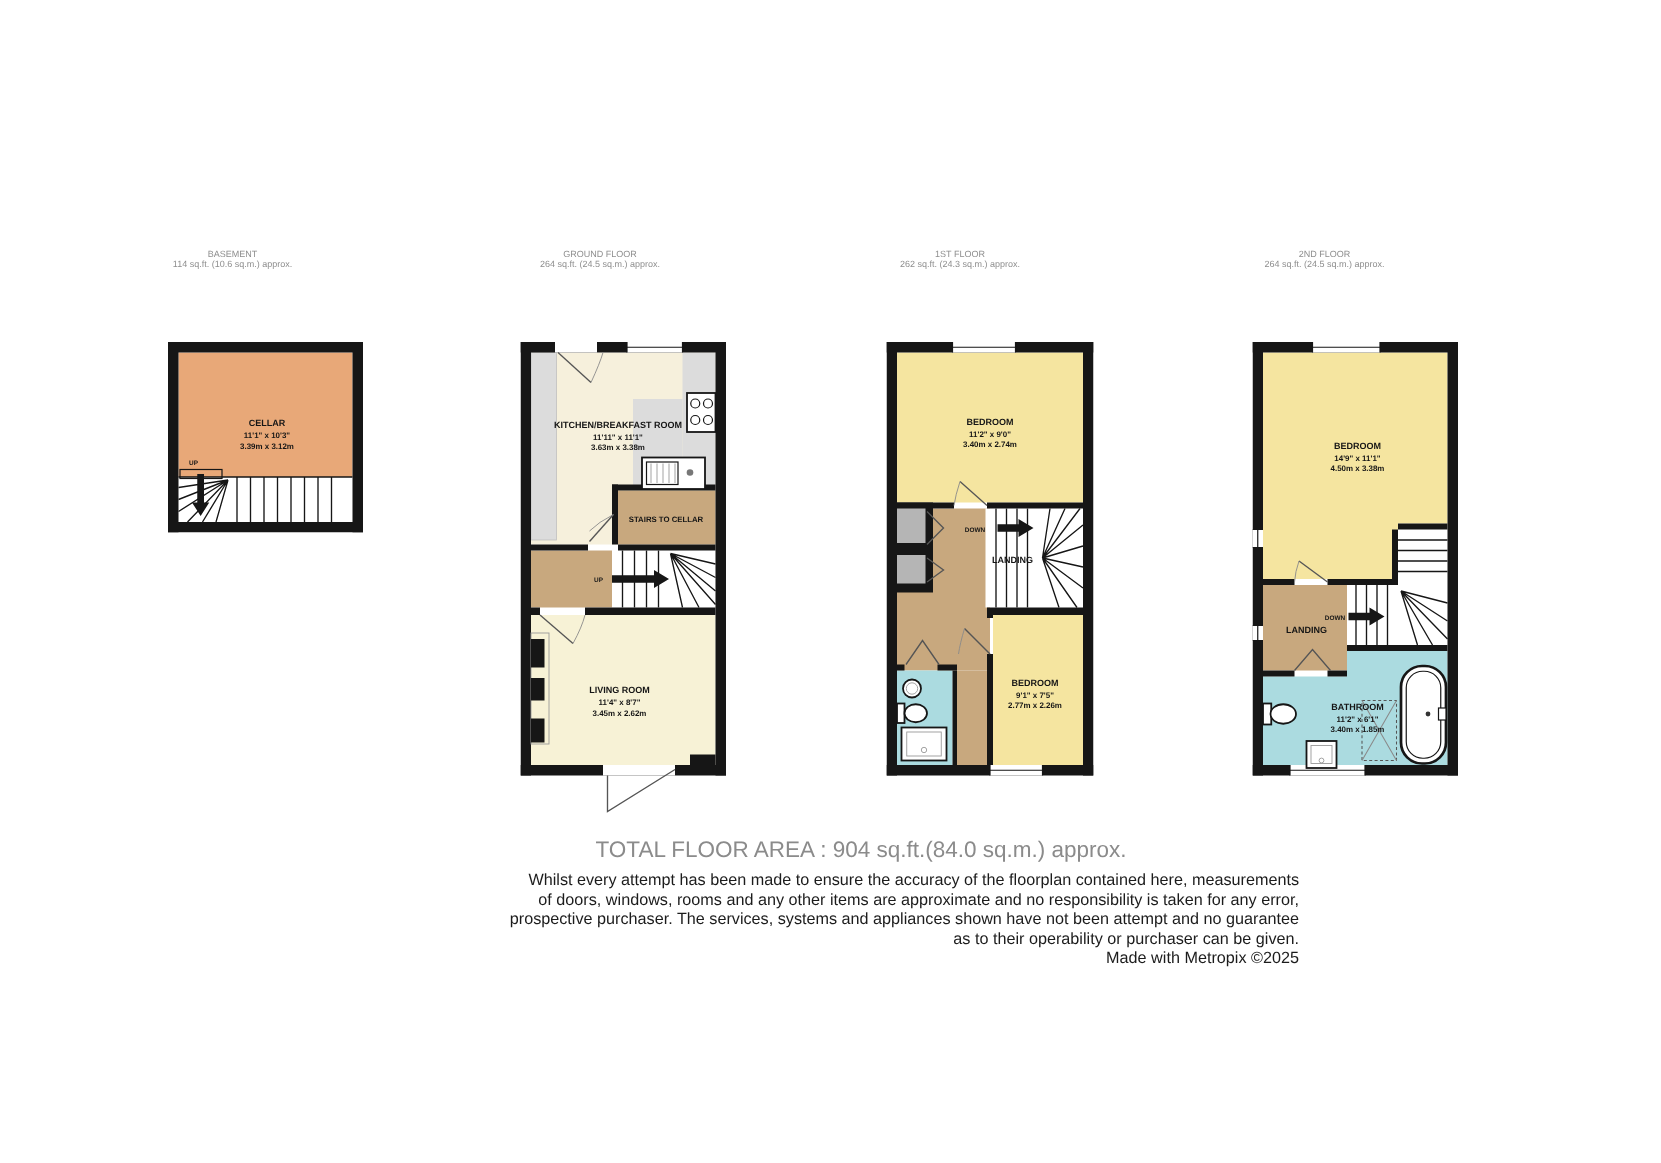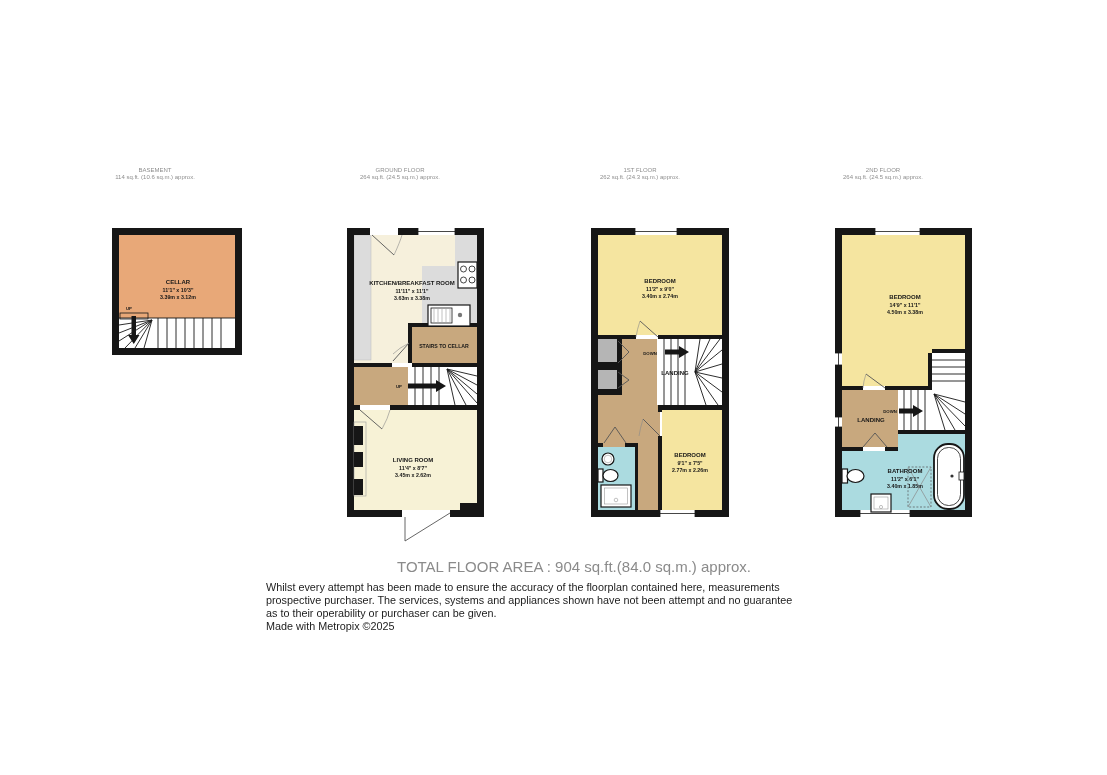--- a/index.html
+++ b/index.html
@@ -17,21 +17,21 @@
   .door{stroke:#555;stroke-width:0.9;fill:none;}
   .arc{stroke:#8a8a8a;stroke-width:0.6;fill:none;}
   .fixture{fill:#fff;stroke:#161616;stroke-width:1.2;}
   .roomtext{font:bold 6px "Liberation Sans",sans-serif;fill:#161616;text-anchor:middle;}
   .dimtext{font:bold 5.3px "Liberation Sans",sans-serif;fill:#161616;text-anchor:middle;}
   .smalltext{font:bold 4.3px "Liberation Sans",sans-serif;fill:#161616;text-anchor:middle;}
   .midtext{font:bold 5.2px "Liberation Sans",sans-serif;fill:#161616;text-anchor:middle;}
   .footer-total{position:absolute;top:558px;left:574px;transform:translateX(-50%);
                 white-space:nowrap;font-size:15px;color:#8b8b8b;}
   .footer-disclaimer{position:absolute;top:581px;left:566px;transform:translateX(-50%);
-                     width:600px;text-align:left;font-size:10.8px;line-height:12.9px;color:#1c1c1c;}
+                     width:600px;text-align:right;font-size:10.8px;line-height:12.9px;color:#1c1c1c;}
 </style>
 </head>
 <body>
 
 <div id="canvas">
 
   <div class="floor-header" style="left:80px">
     <div>BASEMENT</div>
     <div>114 sq.ft. (10.6 sq.m.) approx.</div>
   </div>
@@ -305,18 +305,19 @@
         <text class="roomtext" x="70" y="245">BATHROOM</text>
         <text class="dimtext" x="70" y="253">11'2" x 6'1"</text>
         <text class="dimtext" x="70" y="260">3.40m x 1.85m</text>
       </g>
     </svg>
   </div>
 
   <div class="footer-total">TOTAL FLOOR AREA : 904 sq.ft.(84.0 sq.m.) approx.</div>
   <div class="footer-disclaimer">
     <div>Whilst every attempt has been made to ensure the accuracy of the floorplan contained here, measurements</div>
+    <div>of doors, windows, rooms and any other items are approximate and no responsibility is taken for any error,</div>
     <div>prospective purchaser. The services, systems and appliances shown have not been attempt and no guarantee</div>
     <div>as to their operability or purchaser can be given.</div>
     <div>Made with Metropix ©2025</div>
   </div>
 
 </div>
 
 </body></html>

